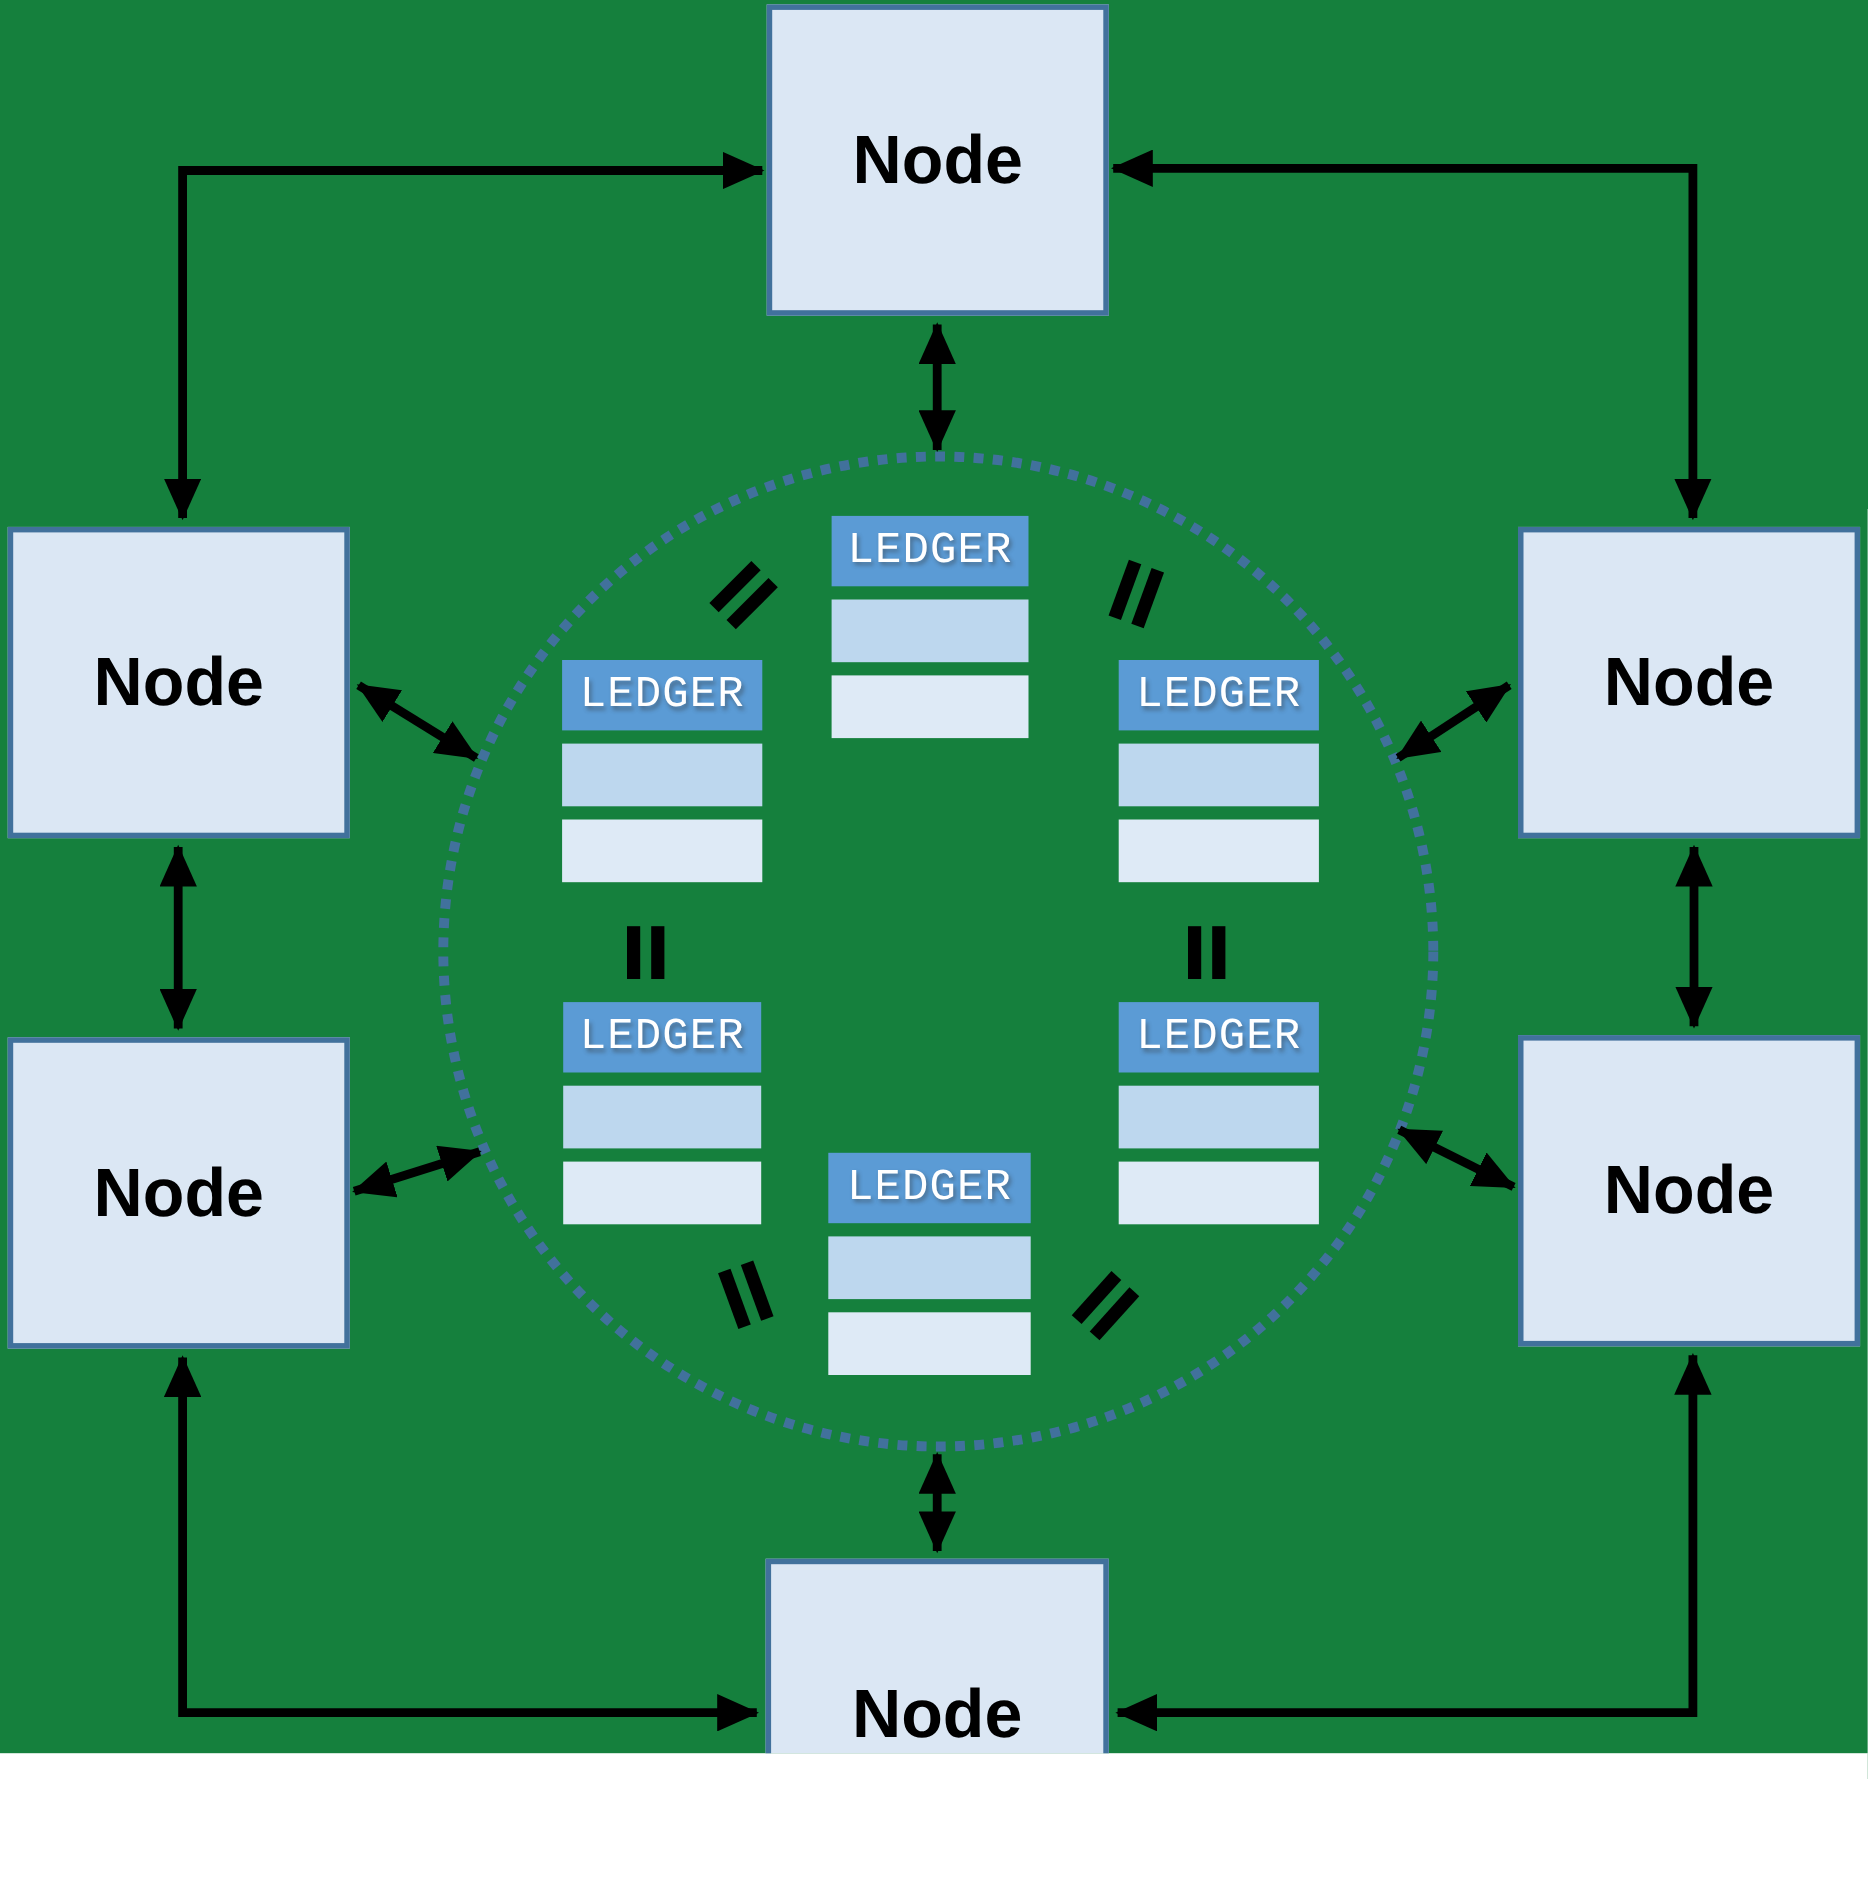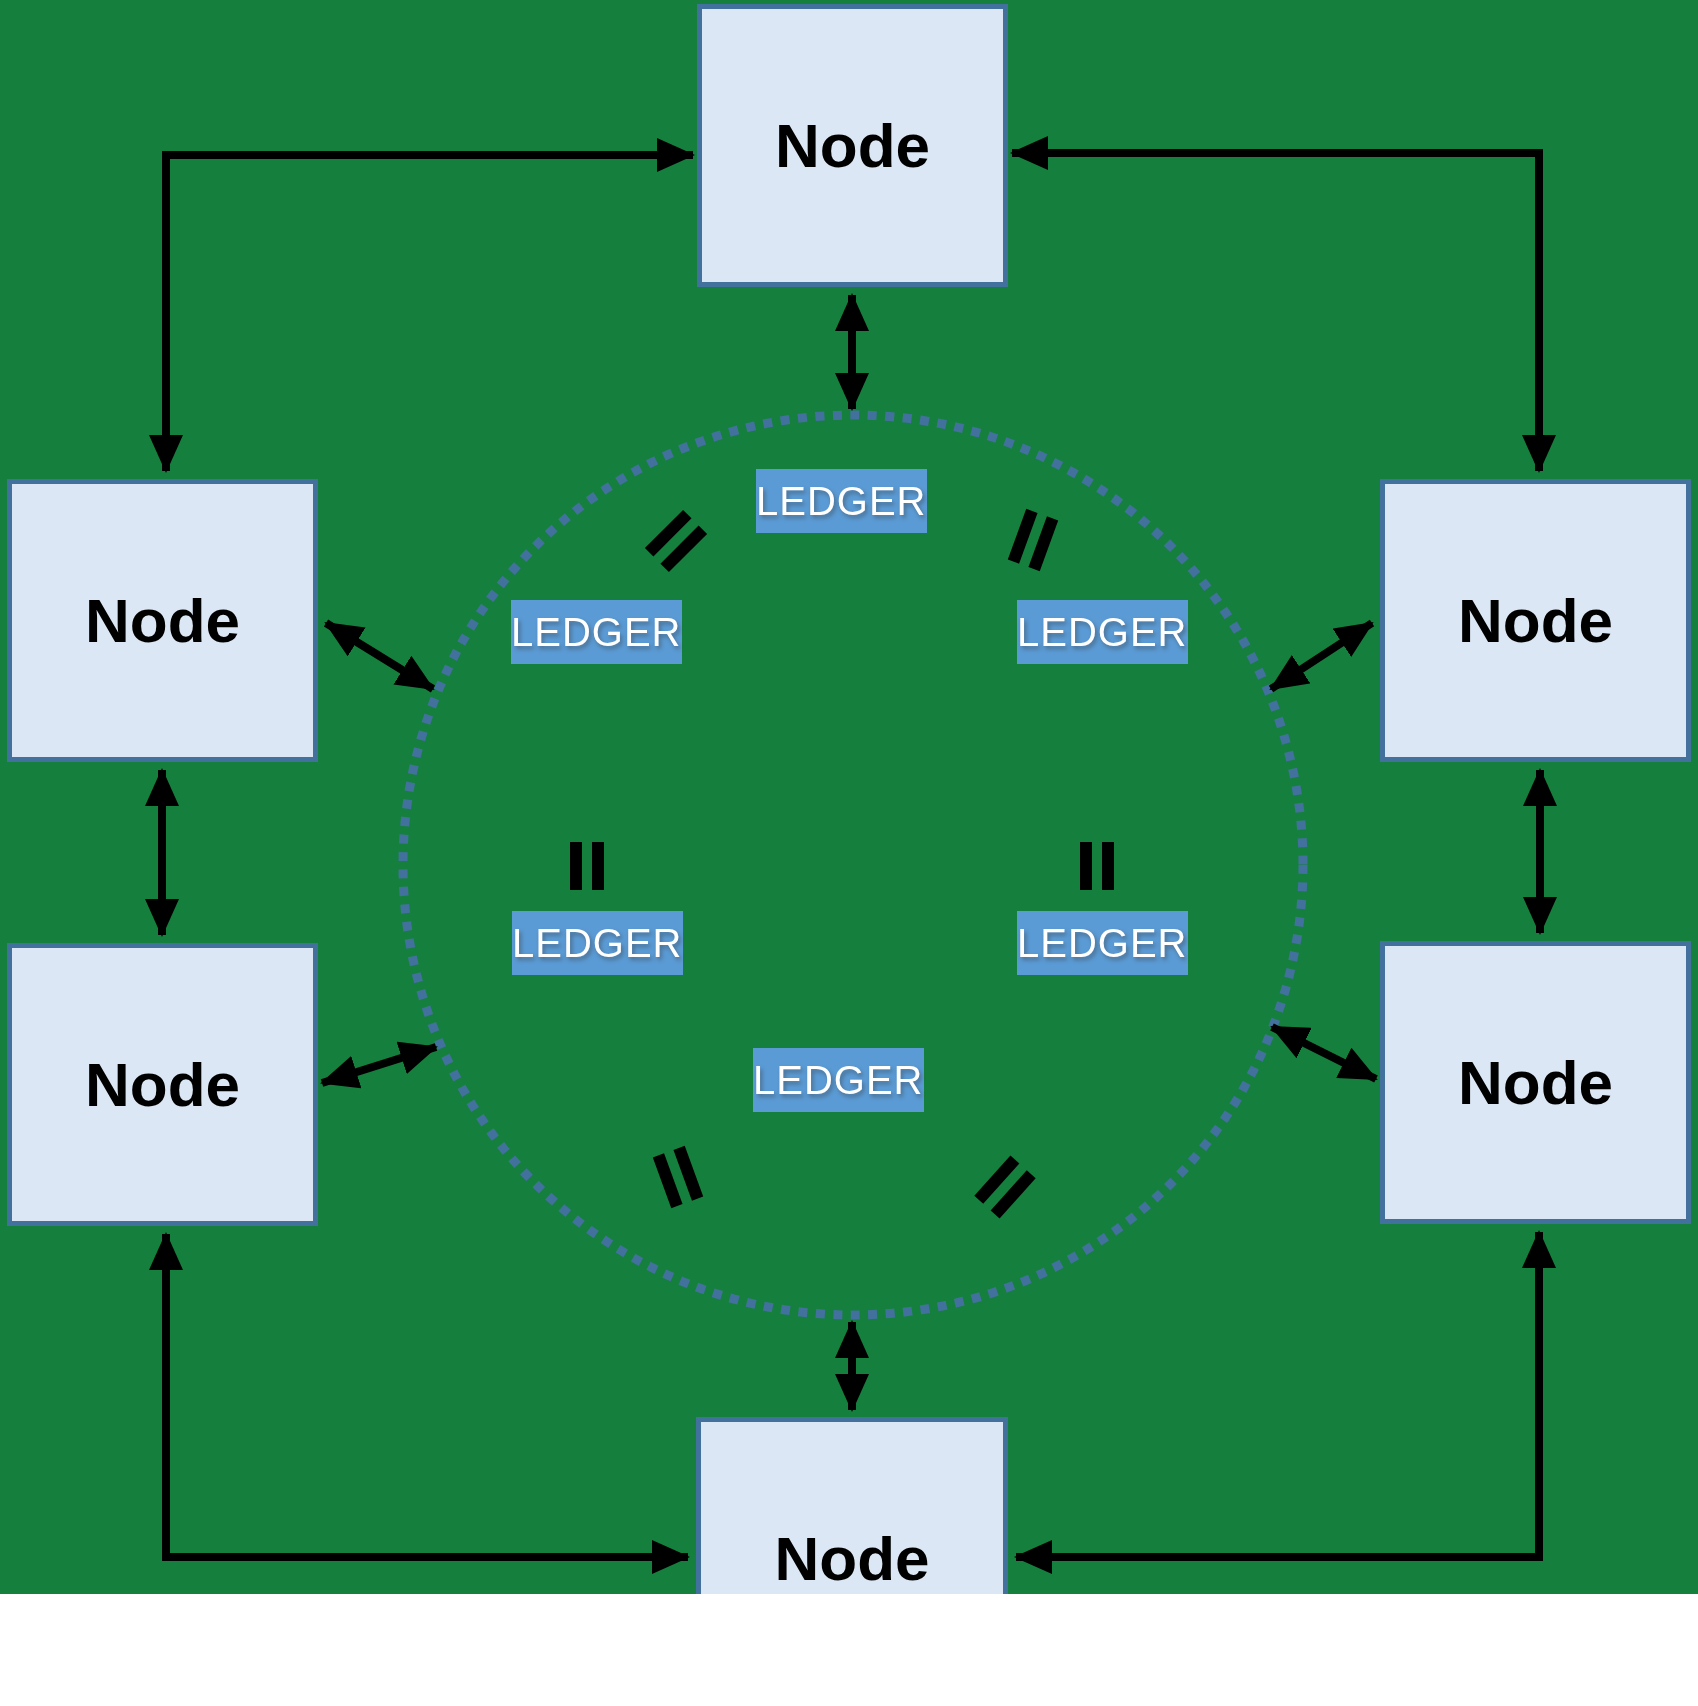--- a/index.html
+++ b/index.html
@@ -15,21 +15,21 @@
   .node{position:absolute;box-sizing:border-box;background:var(--node-fill);
         border:5px solid var(--node-border);display:flex;align-items:center;justify-content:center;
         font-size:62px;font-weight:700;color:var(--text);}
   .n-top{left:697px;top:4px;width:311px;height:283px;}
   .n-lu{left:7px;top:479px;width:311px;height:283px;}
   .n-ru{left:1380px;top:479px;width:311px;height:283px;}
   .n-ll{left:7px;top:943px;width:311px;height:283px;}
   .n-rl{left:1380px;top:941px;width:311px;height:283px;}
   .n-bot{left:696px;top:1417px;width:312px;height:283px;}
 
-  .ledger{position:absolute;display:flex;}
+  .ledger{position:absolute;display:flex;flex-direction:column;font-family:Liberation Mono, monospace;}
   .ledger .hdr{box-sizing:border-box;height:64px;background:var(--header-blue);color:#ffffff;
         display:flex;align-items:center;justify-content:center;font-size:40px;letter-spacing:1px;
         text-shadow:2px 3px 4px rgba(50,50,50,.45);}
   .ledger .r1{height:57px;margin-top:12px;background:var(--row1);}
   .ledger .r2{height:57px;margin-top:12px;background:var(--row2);}
   .lg-tc{left:756px;top:469px;width:179px;}
   .lg-ml{left:511px;top:600px;width:182px;}
   .lg-mr{left:1017px;top:600px;width:182px;}
   .lg-bl{left:512px;top:911px;width:180px;}
   .lg-br{left:1017px;top:911px;width:182px;}

